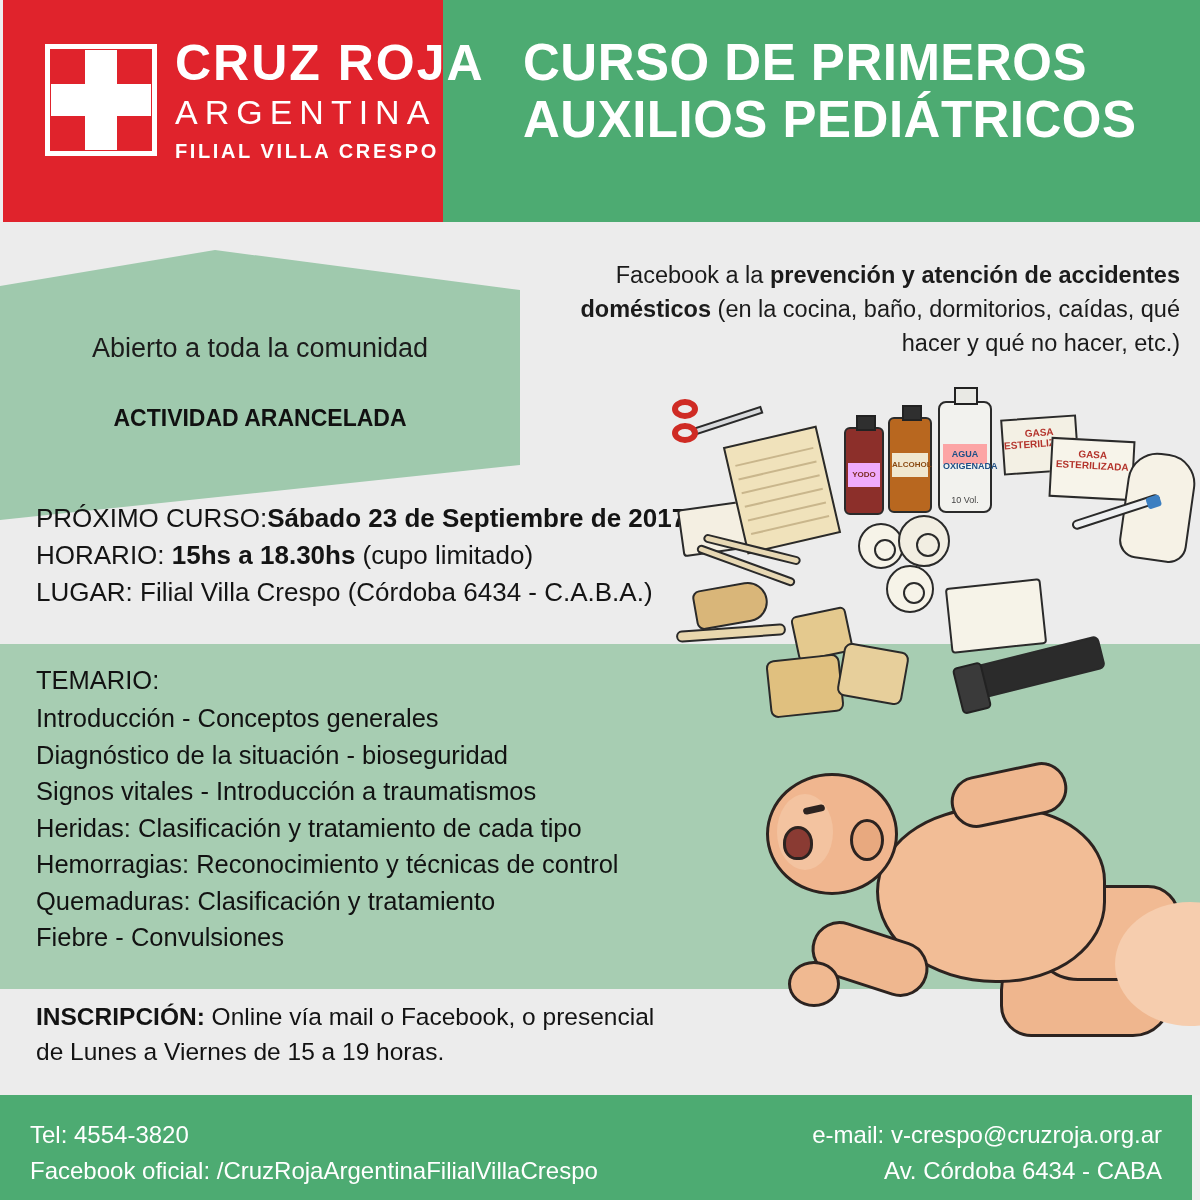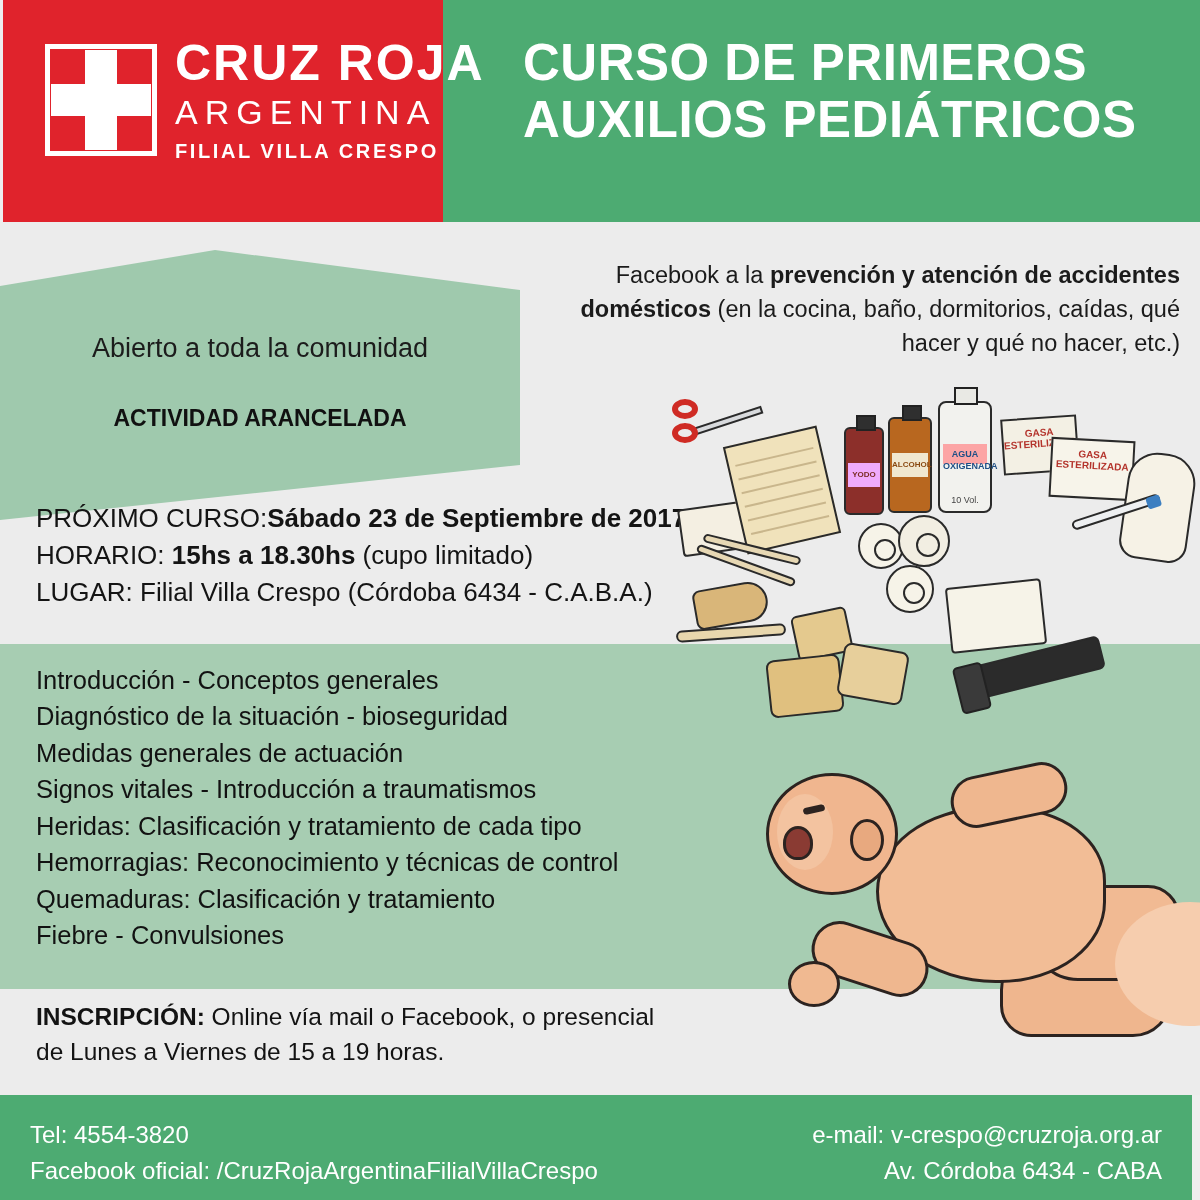--- a/index.html
+++ b/index.html
@@ -183,23 +183,23 @@
     <div class="row">
       <span>HORARIO:</span>
       <b>15hs a 18.30hs</b><span> (cupo limitado)</span>
     </div>
     <div class="row">
       <span>LUGAR:</span><span> Filial Villa Crespo (Córdoba 6434 - C.A.B.A.)</span>
     </div>
   </div>
 
   <div class="temario">
+    <div class="head">TEMARIO:</div>
     <div>Introducción - Conceptos generales</div>
     <div>Diagnóstico de la situación - bioseguridad</div>
-    <div>Medidas generales de actuación</div>
     <div>Signos vitales - Introducción a traumatismos</div>
     <div>Heridas: Clasificación y tratamiento de cada tipo</div>
     <div>Hemorragias: Reconocimiento y técnicas de control</div>
     <div>Quemaduras: Clasificación y tratamiento</div>
     <div>Fiebre - Convulsiones</div>
   </div>
 
   <div class="inscripcion">
     <b>INSCRIPCIÓN:</b><span> Online vía mail o Facebook, o presencial de Lunes a Viernes de 15 a 19 horas.</span>
   </div>

